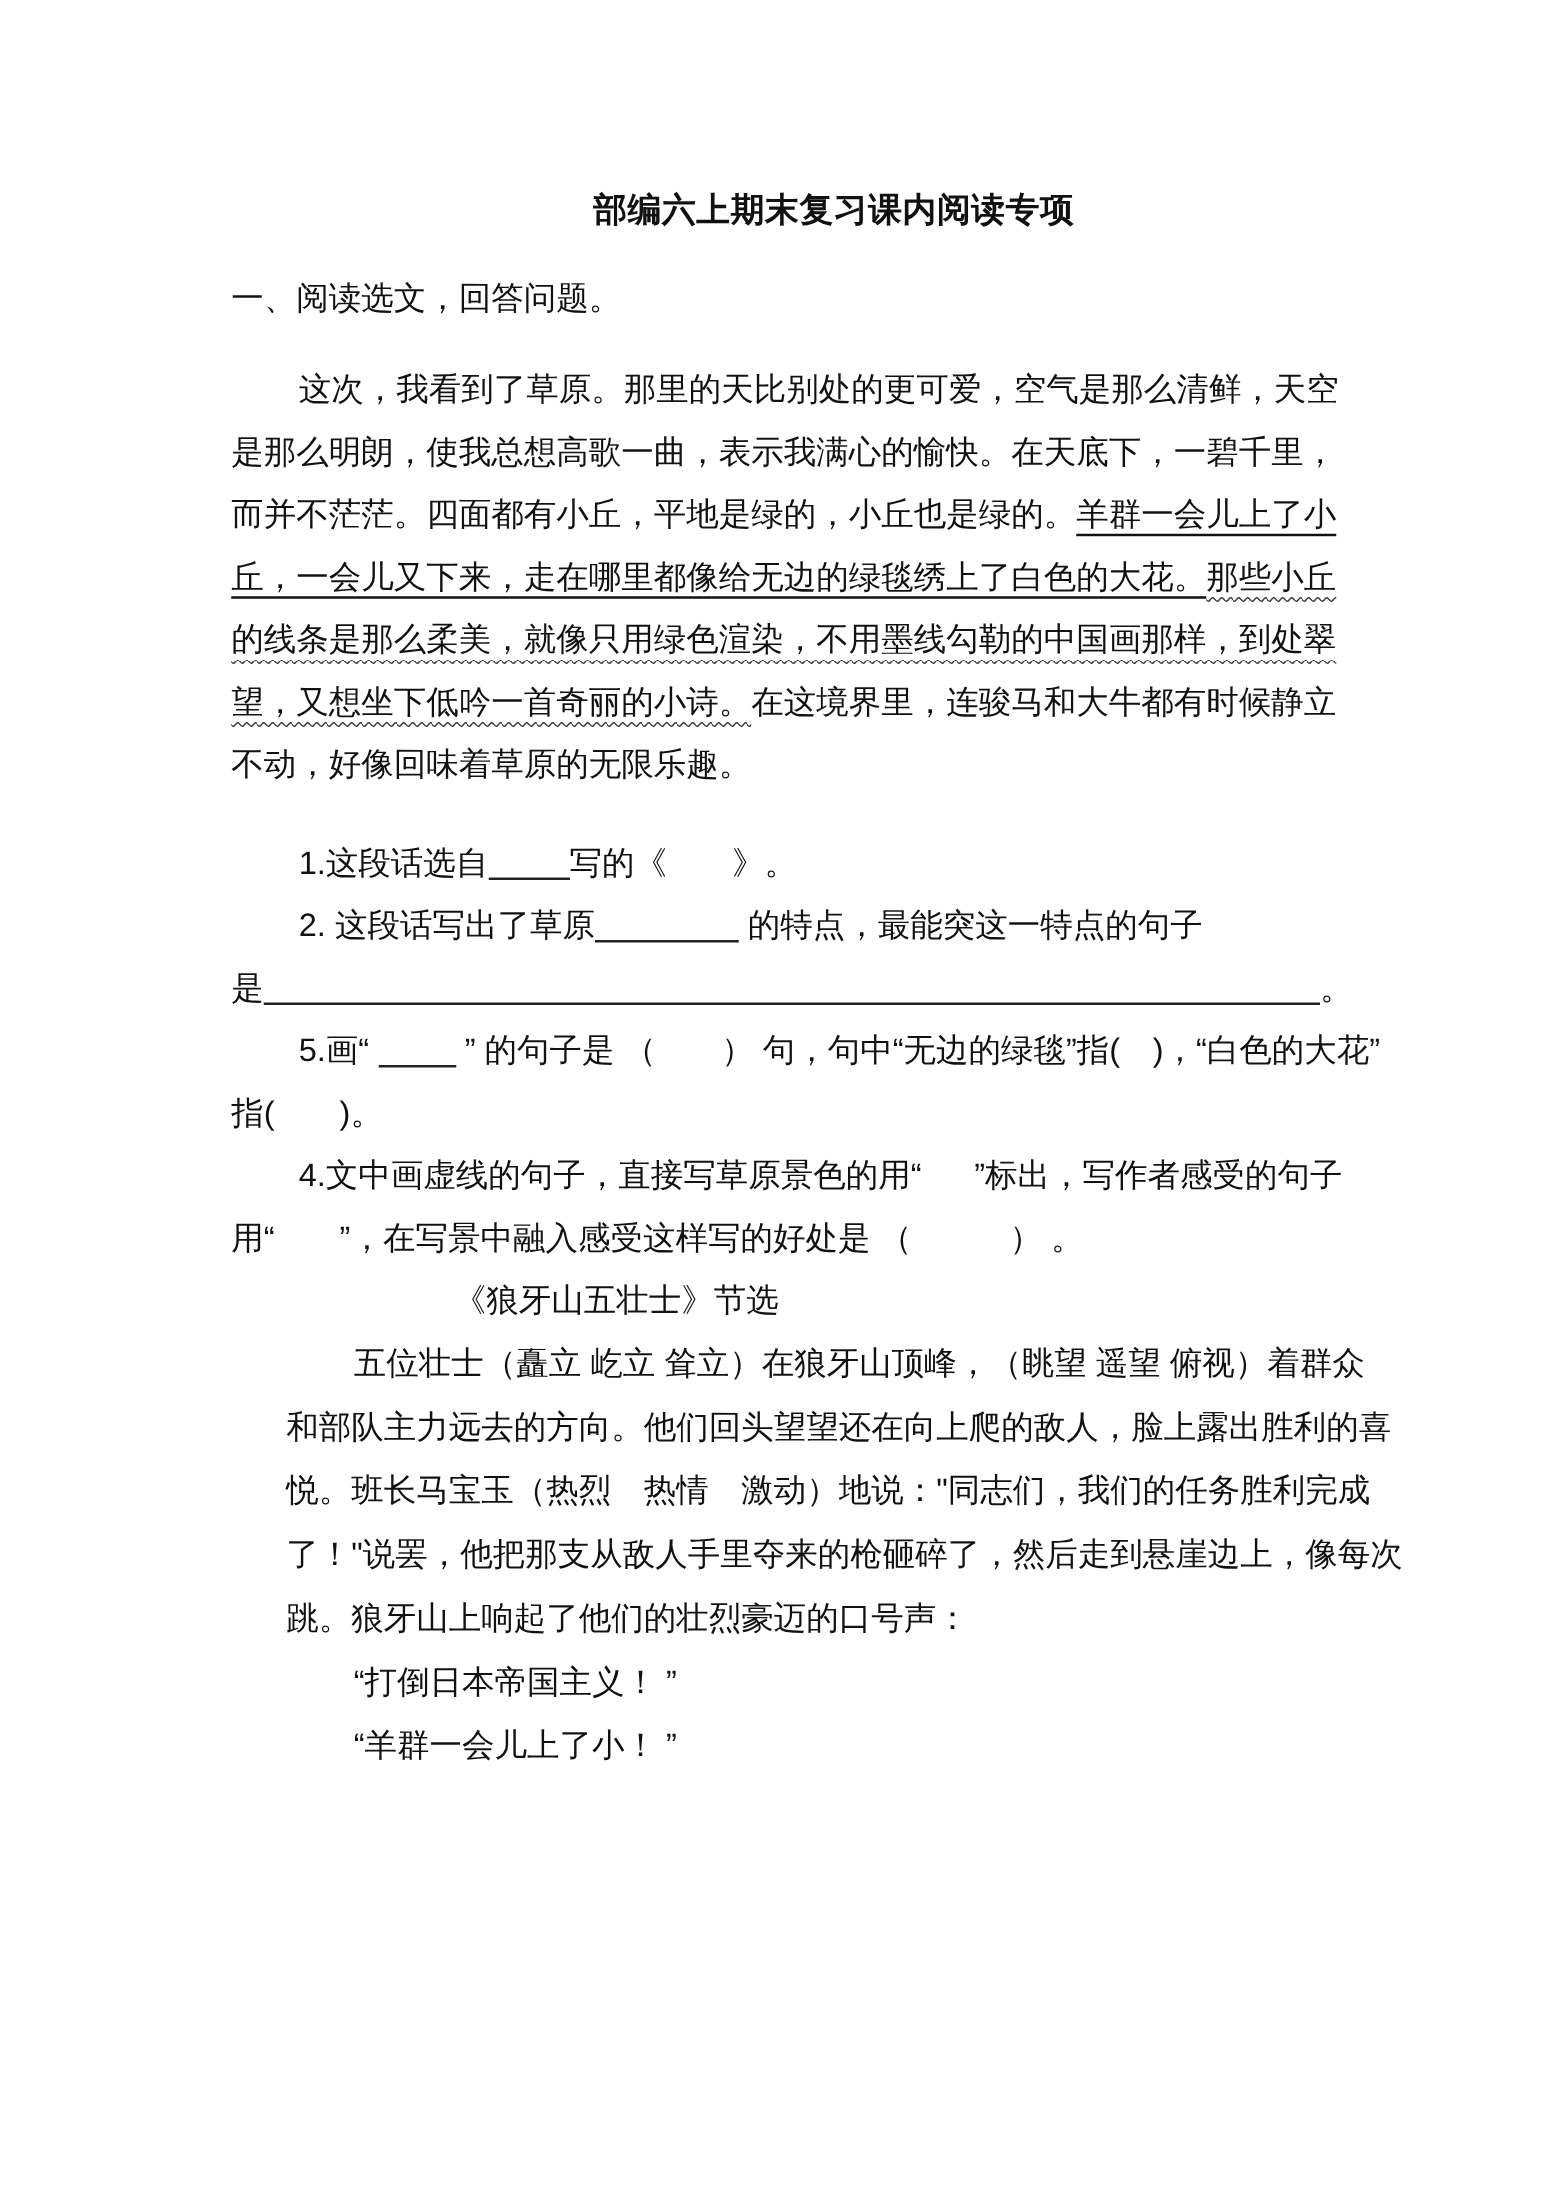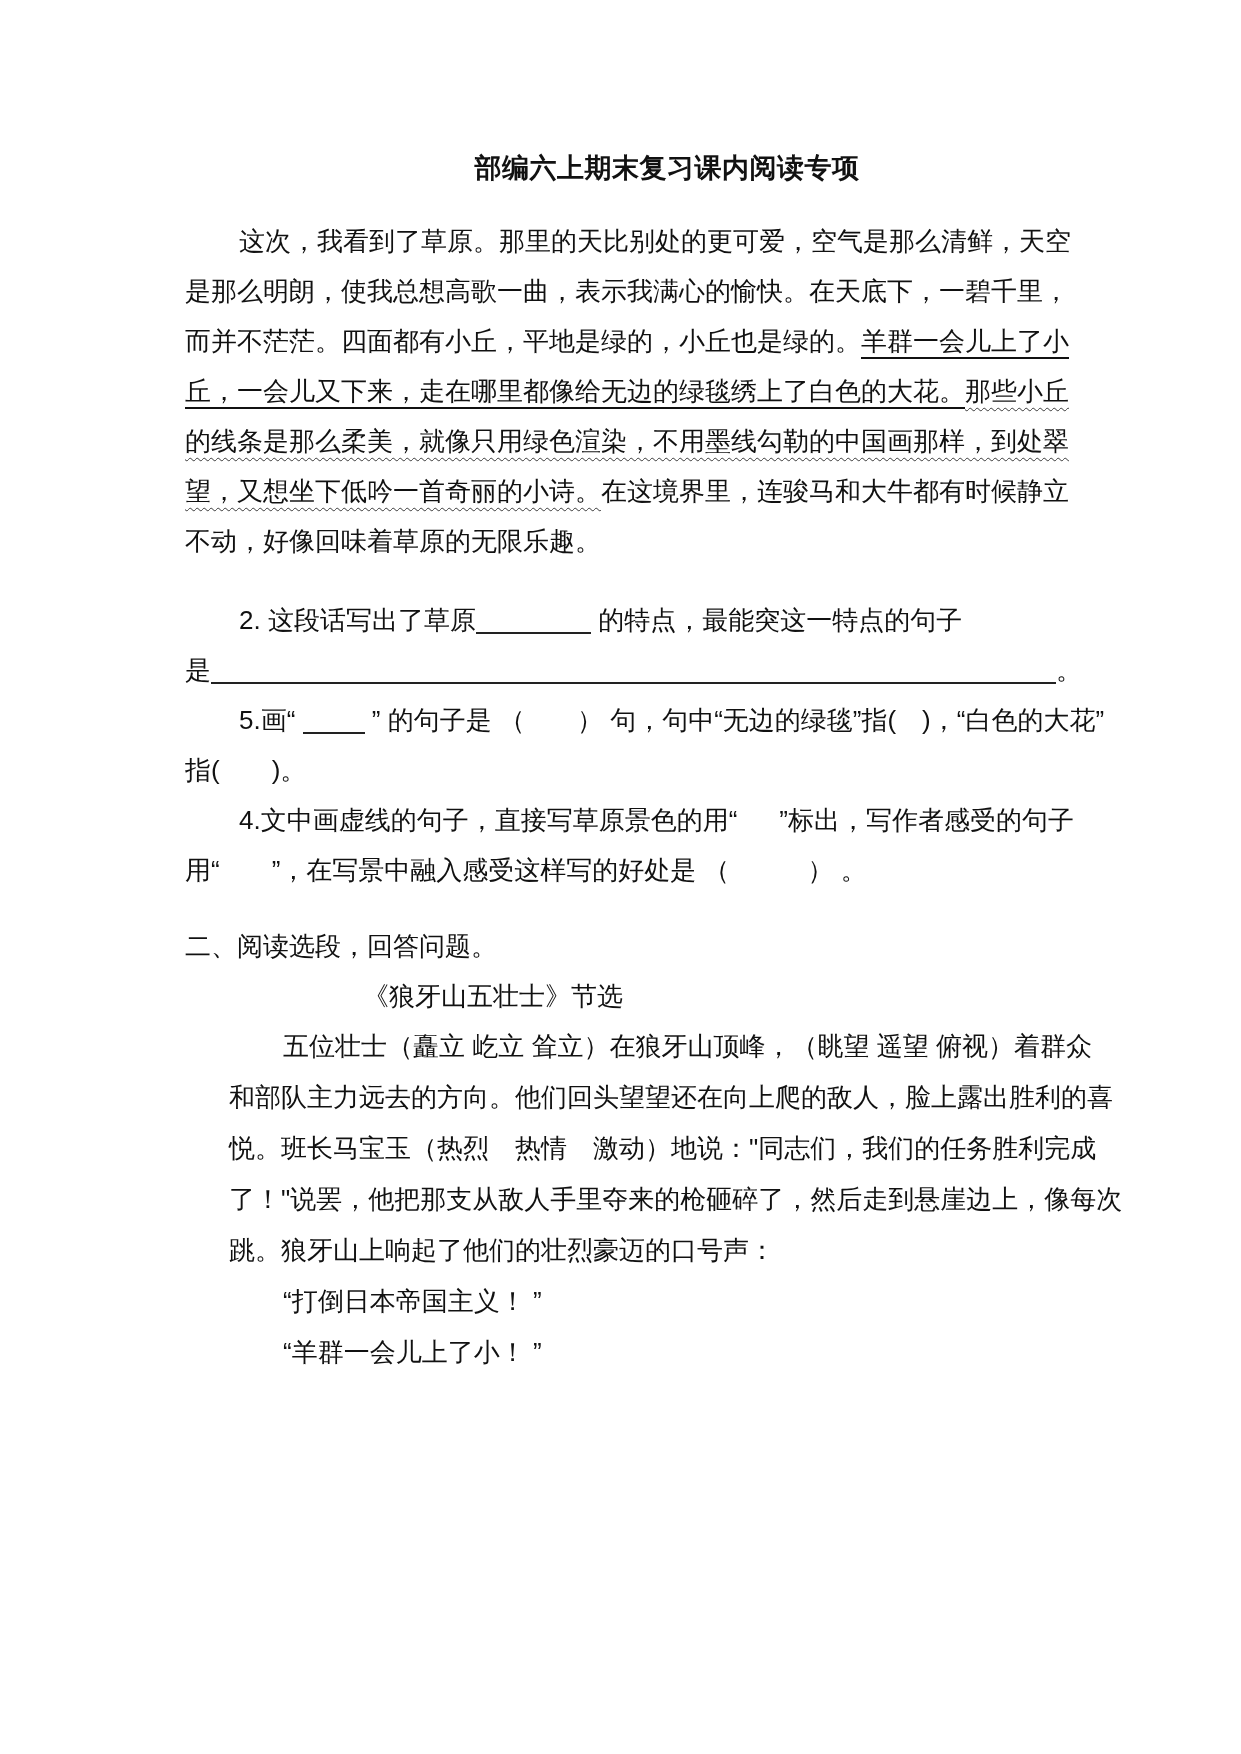--- a/index.html
+++ b/index.html
@@ -66,53 +66,56 @@
   }
 </style>
 </head>
 <body>
 
 <div class="page">
   <div class="content">
 
     <div class="doc-title">部编六上期末复习课内阅读专项</div>
 
+    <div class="line sec1-head">一、阅读选文，回答问题。</div>
 
     <div class="passage1">
       <div class="line indent"><span>这次，我看到了草原。那里的天比别处的更可爱，空气是那么清鲜，天空</span></div>
       <div class="line"><span>是那么明朗，使我总想高歌一曲，表示我满心的愉快。在天底下，一碧千里，</span></div>
       <div class="line"><span>而并不茫茫。四面都有小丘，平地是绿的，小丘也是绿的。</span><span class="u-solid">羊群一会儿上了小</span></div>
       <div class="line"><span class="u-solid">丘，一会儿又下来，走在哪里都像给无边的绿毯绣上了白色的大花。</span><span class="u-wavy">那些小丘</span></div>
       <div class="line"><span class="u-wavy">的线条是那么柔美，就像只用绿色渲染，不用墨线勾勒的中国画那样，到处翠</span></div>
       <div class="line"><span class="u-wavy">望，又想坐下低吟一首奇丽的小诗。</span><span>在这境界里，连骏马和大牛都有时候静立</span></div>
       <div class="line"><span>不动，好像回味着草原的无限乐趣。</span></div>
     </div>
 
     <div class="questions">
+      <div class="line indent">
+        <span>1.这段话选自</span><span class="blank" style="width:65px"></span><span>写的《　　》。</span>
+      </div>
       <div class="line indent">
         <span>2. 这段话写出了草原</span><span class="blank" style="width:115px"></span><span> 的特点，最能突这一特点的句子</span>
       </div>
       <div class="line">
         <span>是</span><span class="blank" style="width:845px"></span><span>。</span>
       </div>
       <div class="line indent">
         <span>5.画“ </span><span class="blank" style="width:62px"></span><span> ” 的句子是 （　　） 句，句中“无边的绿毯”指(　)，“白色的大花”</span>
       </div>
       <div class="line">
         <span>指(　　)。</span>
       </div>
       <div class="line indent">
         <span>4.文中画虚线的句子，直接写草原景色的用“</span><span class="blank-wavy" style="width:42px"></span><span>”标出，写作者感受的句子</span>
       </div>
       <div class="line">
         <span>用“</span><span class="blank-wavy" style="width:52px"></span><span>”，在写景中融入感受这样写的好处是 （　　　） 。</span>
       </div>
     </div>
 
-    <div class="line sec2-head">二、阅读选段，回答问题。</div>
 
     <div class="line p2-subtitle">《狼牙山五壮士》节选</div>
 
     <div class="p2">
       <div class="line indent"><span>五位壮士（矗立 屹立 耸立）在狼牙山顶峰，（眺望 遥望 俯视）着群众</span></div>
       <div class="line"><span>和部队主力远去的方向。他们回头望望还在向上爬的敌人，脸上露出胜利的喜</span></div>
       <div class="line"><span>悦。班长马宝玉（热烈　热情　激动）地说："同志们，我们的任务胜利完成</span></div>
       <div class="line"><span>了！"说罢，他把那支从敌人手里夺来的枪砸碎了，然后走到悬崖边上，像每次</span></div>
       <div class="line"><span>跳。狼牙山上响起了他们的壮烈豪迈的口号声：</span></div>
       <div class="line indent"><span>“打倒日本帝国主义！ ”</span></div>

